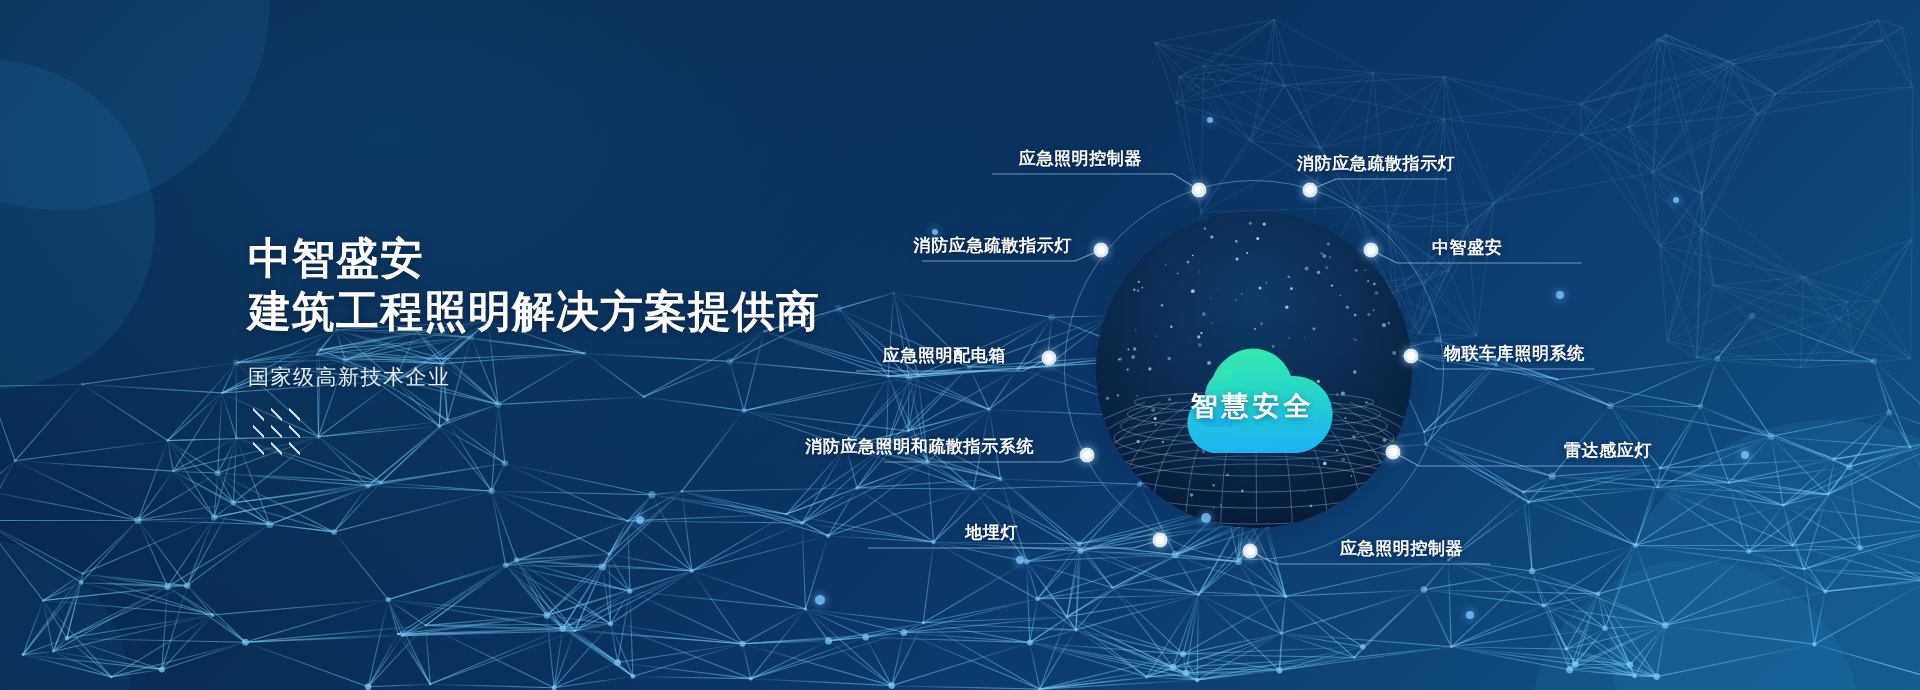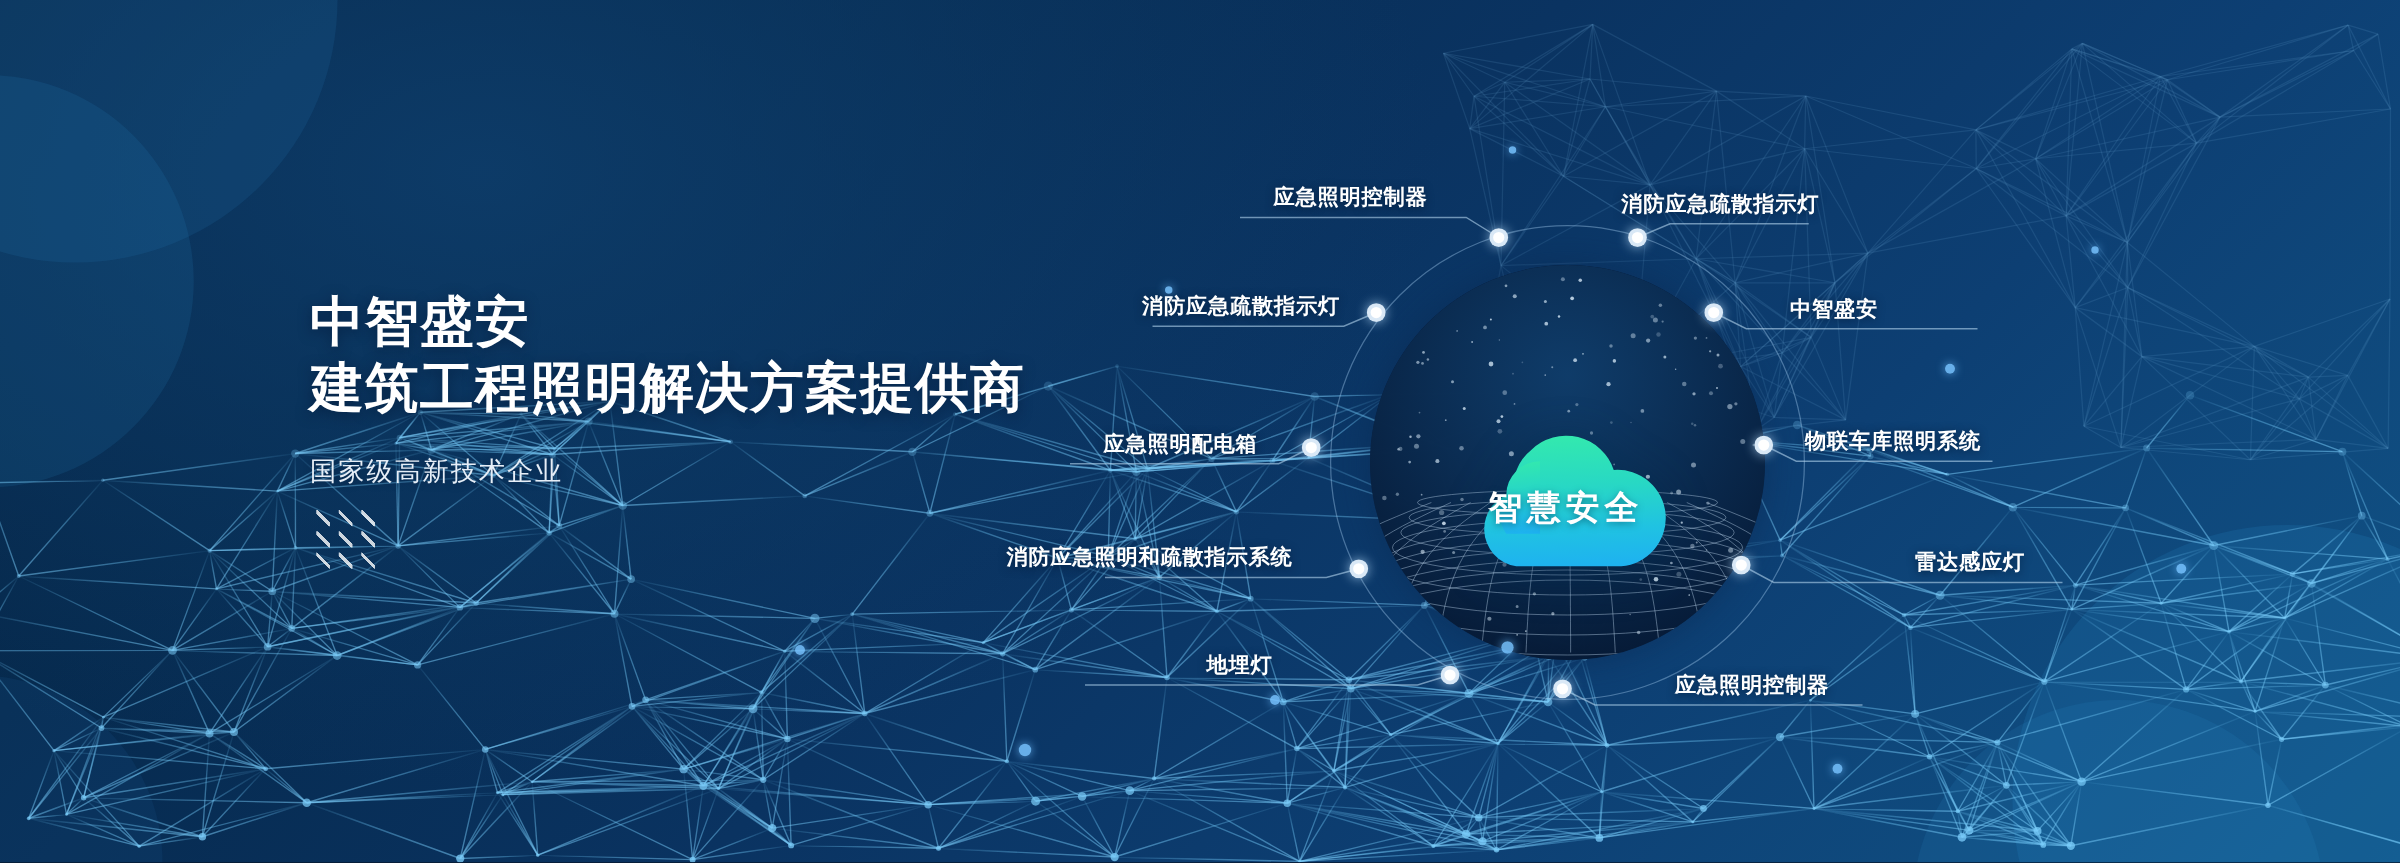--- a/index.html
+++ b/index.html
@@ -1868,21 +1868,21 @@
       <div class="lbl l" style="left: 1072px; top: 245px;">消防应急疏散指示灯</div>
       <div class="node" style="left: 1371px; top: 250px;"></div>
       <div class="lbl r" style="left: 1432px; top: 247px;">中智盛安</div>
       <div class="node" style="left: 1049px; top: 358px;"></div>
       <div class="lbl l" style="left: 1006px; top: 355px;">应急照明配电箱</div>
       <div class="node" style="left: 1411px; top: 356px;"></div>
       <div class="lbl r" style="left: 1444px; top: 353px;">物联车库照明系统</div>
       <div class="node" style="left: 1087px; top: 455px;"></div>
       <div class="lbl l" style="left: 1034px; top: 446px;">消防应急照明和疏散指示系统</div>
       <div class="node" style="left: 1393px; top: 452px;"></div>
-      <div class="lbl r" style="left: 1532px; top: 450px; text-align: center;">雷达感应灯</div>
+      <div class="lbl r" style="left: 1564px; top: 450px; text-align: center;">雷达感应灯</div>
       <div class="node" style="left: 1160px; top: 540px;"></div>
       <div class="lbl l" style="left: 1018px; top: 532px;">地埋灯</div>
       <div class="node" style="left: 1250px; top: 551px;"></div>
       <div class="lbl r" style="left: 1340px; top: 548px;">应急照明控制器</div>
     </div>
 
 <div class="gdot" style="left: 1206px; top: 518px; width: 10px; height: 10px;"></div>
     <div class="gdot" style="left: 1020px; top: 560px; width: 8px; height: 8px;"></div>
     <div class="gdot" style="left: 1560px; top: 295px; width: 8px; height: 8px;"></div>
     <div class="gdot" style="left: 935px; top: 232px; width: 6px; height: 6px;"></div>

